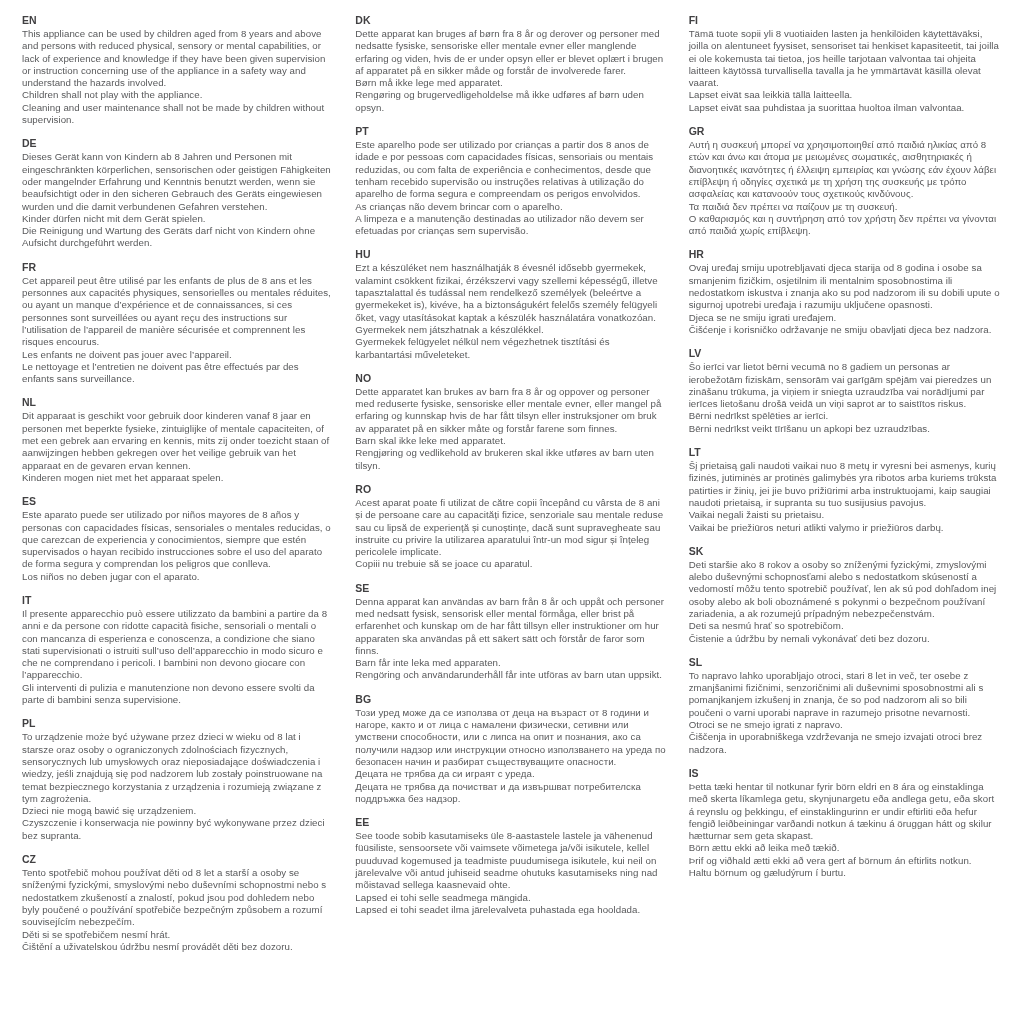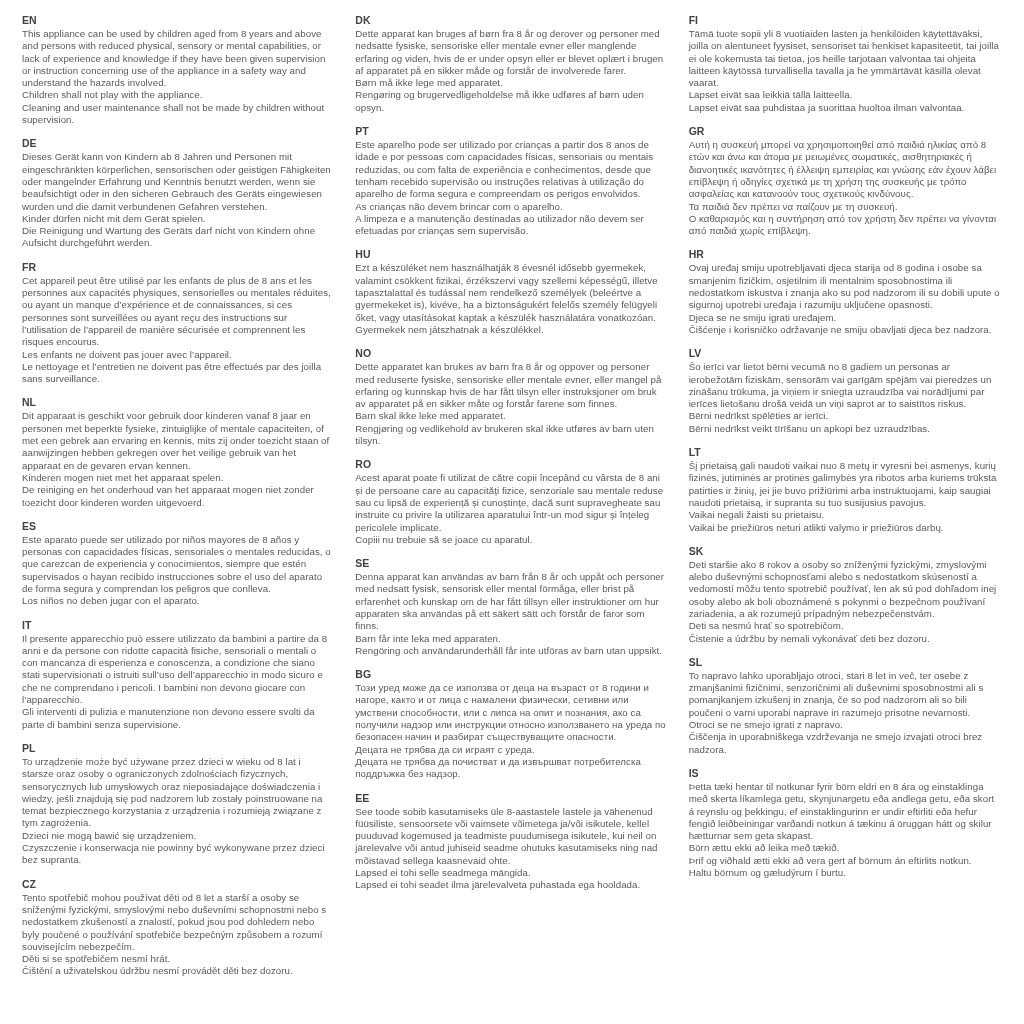--- a/index.html
+++ b/index.html
@@ -58,27 +58,26 @@
       <div class="section">
         <div class="lang">DE</div>
         <p>Dieses Gerät kann von Kindern ab 8 Jahren und Personen mit eingeschränkten körperlichen, sensorischen oder geistigen Fähigkeiten oder mangelnder Erfahrung und Kenntnis benutzt werden, wenn sie beaufsichtigt oder in den sicheren Gebrauch des Geräts eingewiesen wurden und die damit verbundenen Gefahren verstehen.</p>
         <p>Kinder dürfen nicht mit dem Gerät spielen.</p>
         <p>Die Reinigung und Wartung des Geräts darf nicht von Kindern ohne Aufsicht durchgeführt werden.</p>
       </div>
       <div class="section">
         <div class="lang">FR</div>
         <p>Cet appareil peut être utilisé par les enfants de plus de 8 ans et les personnes aux capacités physiques, sensorielles ou mentales réduites, ou ayant un manque d’expérience et de connaissances, si ces personnes sont surveillées ou ayant reçu des instructions sur l’utilisation de l’appareil de manière sécurisée et comprennent les risques encourus.</p>
         <p>Les enfants ne doivent pas jouer avec l’appareil.</p>
-        <p>Le nettoyage et l’entretien ne doivent pas être effectués par des joilla sans surveillance.</p>
+        <p>Le nettoyage et l’entretien ne doivent pas être effectués par des enfants sans surveillance.</p>
       </div>
       <div class="section">
         <div class="lang">NL</div>
         <p>Dit apparaat is geschikt voor gebruik door kinderen vanaf 8 jaar en personen met beperkte fysieke, zintuiglijke of mentale capaciteiten, of met een gebrek aan ervaring en kennis, mits zij onder toezicht staan of aanwijzingen hebben gekregen over het veilige gebruik van het apparaat en de gevaren ervan kennen.</p>
         <p>Kinderen mogen niet met het apparaat spelen.</p>
-        <p>De reiniging en het onderhoud van het apparaat mogen niet zonder toezicht door kinderen worden uitgevoerd.</p>
       </div>
       <div class="section">
         <div class="lang">ES</div>
         <p>Este aparato puede ser utilizado por niños mayores de 8 años y personas con capacidades físicas, sensoriales o mentales reducidas, o que carezcan de experiencia y conocimientos, siempre que estén supervisados o hayan recibido instrucciones sobre el uso del aparato de forma segura y comprendan los peligros que conlleva.</p>
         <p>Los niños no deben jugar con el aparato.</p>
       </div>
       <div class="section">
         <div class="lang">IT</div>
         <p>Il presente apparecchio può essere utilizzato da bambini a partire da 8 anni e da persone con ridotte capacità fisiche, sensoriali o mentali o con mancanza di esperienza e conoscenza, a condizione che siano stati supervisionati o istruiti sull’uso dell’apparecchio in modo sicuro e che ne comprendano i pericoli. I bambini non devono giocare con l’apparecchio.</p>
         <p>Gli interventi di pulizia e manutenzione non devono essere svolti da parte di bambini senza supervisione.</p>
@@ -106,20 +105,21 @@
       <div class="section">
         <div class="lang">PT</div>
         <p>Este aparelho pode ser utilizado por crianças a partir dos 8 anos de idade e por pessoas com capacidades físicas, sensoriais ou mentais reduzidas, ou com falta de experiência e conhecimentos, desde que tenham recebido supervisão ou instruções relativas à utilização do aparelho de forma segura e compreendam os perigos envolvidos.</p>
         <p>As crianças não devem brincar com o aparelho.</p>
         <p>A limpeza e a manutenção destinadas ao utilizador não devem ser efetuadas por crianças sem supervisão.</p>
       </div>
       <div class="section">
         <div class="lang">HU</div>
         <p>Ezt a készüléket nem használhatják 8 évesnél idősebb gyermekek, valamint csökkent fizikai, érzékszervi vagy szellemi képességű, illetve tapasztalattal és tudással nem rendelkező személyek (beleértve a gyermekeket is), kivéve, ha a biztonságukért felelős személy felügyeli őket, vagy utasításokat kaptak a készülék használatára vonatkozóan.</p>
         <p>Gyermekek nem játszhatnak a készülékkel.</p>
+        <p>Gyermekek felügyelet nélkül nem végezhetnek tisztítási és karbantartási műveleteket.</p>
       </div>
       <div class="section">
         <div class="lang">NO</div>
         <p>Dette apparatet kan brukes av barn fra 8 år og oppover og personer med reduserte fysiske, sensoriske eller mentale evner, eller mangel på erfaring og kunnskap hvis de har fått tilsyn eller instruksjoner om bruk av apparatet på en sikker måte og forstår farene som finnes.</p>
         <p>Barn skal ikke leke med apparatet.</p>
         <p>Rengjøring og vedlikehold av brukeren skal ikke utføres av barn uten tilsyn.</p>
       </div>
       <div class="section">
         <div class="lang">RO</div>
         <p>Acest aparat poate fi utilizat de către copii începând cu vârsta de 8 ani și de persoane care au capacități fizice, senzoriale sau mentale reduse sau cu lipsă de experiență și cunoștințe, dacă sunt supravegheate sau instruite cu privire la utilizarea aparatului într-un mod sigur și înțeleg pericolele implicate.</p>

